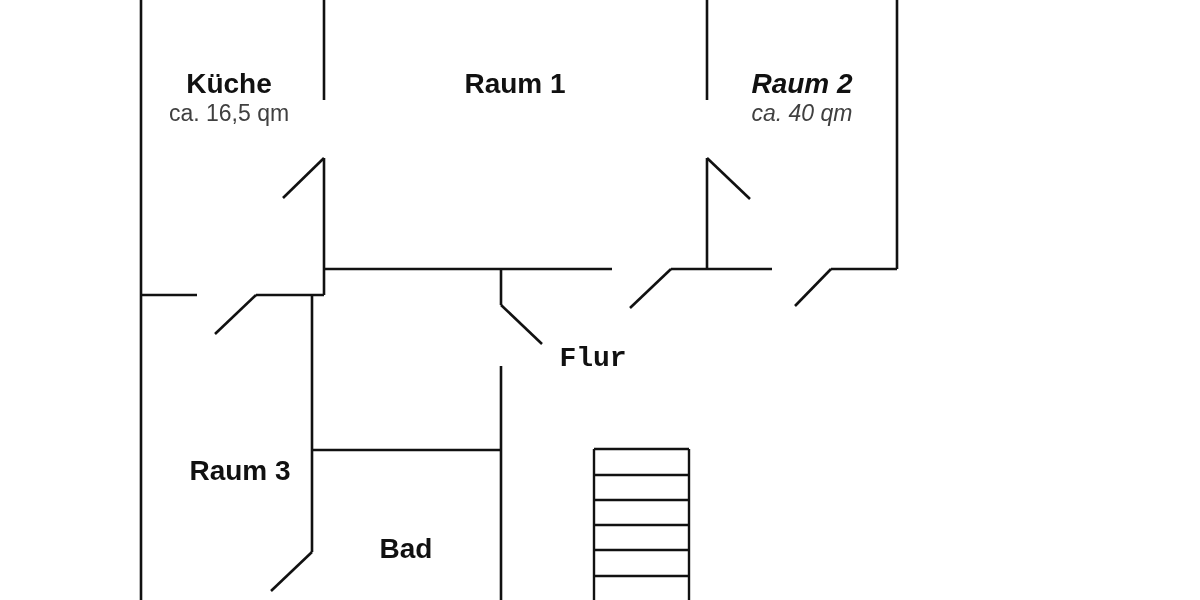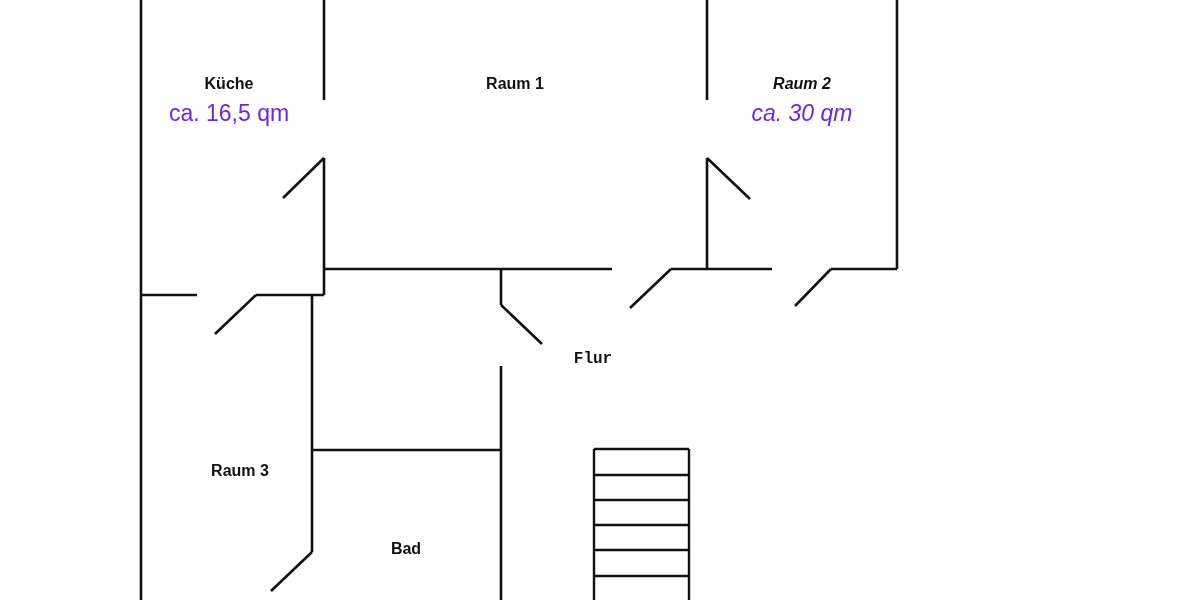--- a/index.html
+++ b/index.html
@@ -1,20 +1,20 @@
 <!DOCTYPE html>
 <html><head>
 <meta charset="utf-8">
 <style>
   html, body { margin:0; padding:0; background:#ffffff; }
   body { width:1200px; height:600px; position:relative; overflow:hidden; font-family:"Liberation Sans", sans-serif; }
   svg.plan { position:absolute; left:0; top:0; }
   .label { position:absolute; text-align:center; color:#111; transform:translateX(-50%); white-space:nowrap; }
-  .name { font-weight:bold; font-size:16px; line-height:28px; display:block; }
-  .area { font-size:23px; line-height:30px; display:block; font-weight:normal; color:#6d28d9; }
+  .name { font-weight:bold; font-size:28px; line-height:28px; display:block; }
+  .area { font-size:23px; line-height:30px; display:block; font-weight:normal; color:#404040; }
 </style>
 </head>
 <body>
 
 <svg class="plan" width="1200" height="600" viewBox="0 0 1200 600">
   <g stroke="#111" stroke-width="2.6" fill="none" stroke-linecap="butt">
 
     <g>
       <line x1="141" y1="0" x2="141" y2="600"></line>
       <line x1="324" y1="0" x2="324" y2="100"></line>
@@ -74,21 +74,21 @@
   <span class="name">Küche</span>
   <span class="area">ca. 16,5 qm</span>
 </div>
 
 <div class="label" style="left:515px; top:70px;">
   <span class="name">Raum 1</span>
 </div>
 
 <div class="label" style="left:802px; top:70px;font-style:italic;">
   <span class="name">Raum 2</span>
-  <span class="area">ca. 30 qm</span>
+  <span class="area">ca. 40 qm</span>
 </div>
 
 <div class="label" style="left:593px; top:345px;font-family:Liberation Mono, monospace;">
   <span class="name">Flur</span>
 </div>
 
 <div class="label" style="left:240px; top:457px;">
   <span class="name">Raum 3</span>
 </div>
 

